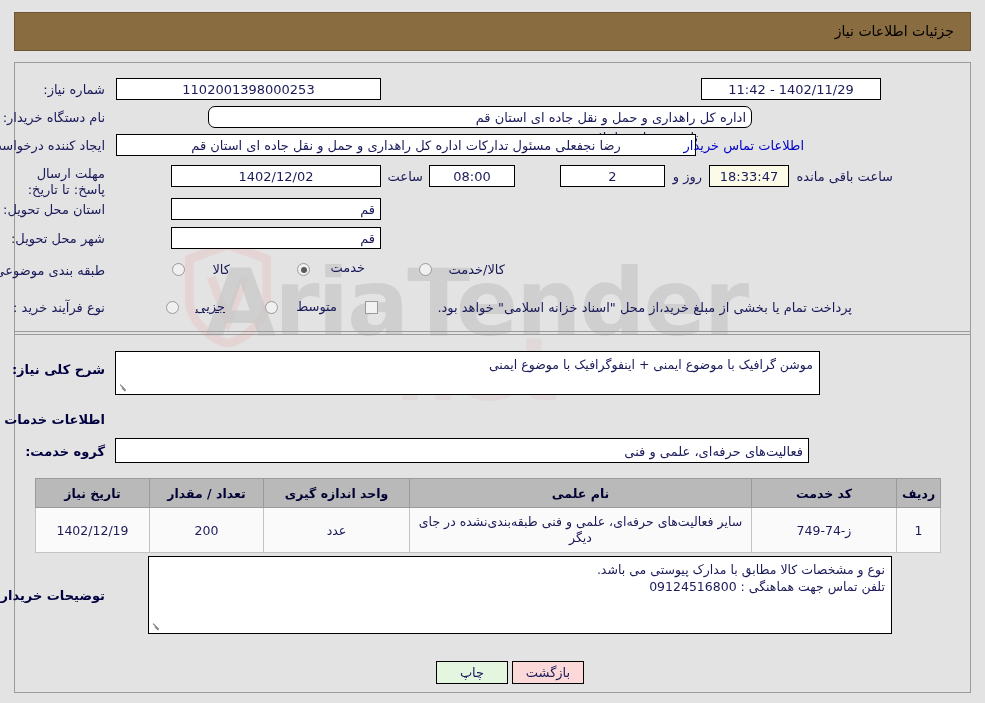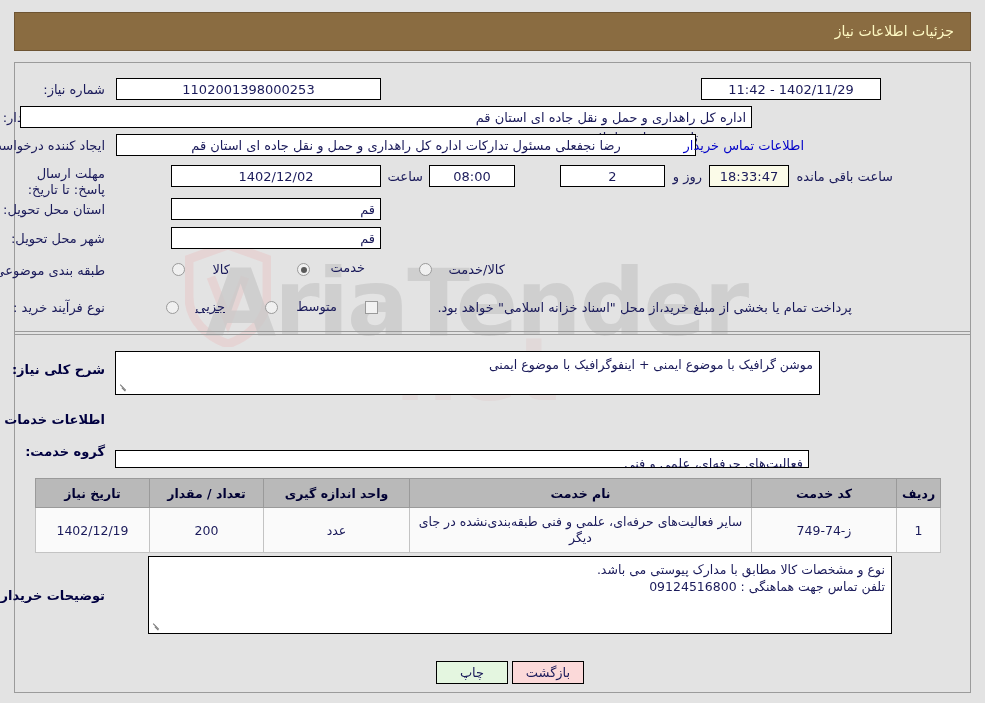--- a/index.html
+++ b/index.html
@@ -68,21 +68,21 @@
     height: 39px;
     background: #8a6c41;
     border: 1px solid #6d5433;
     box-sizing: border-box;
     z-index: 2;
   }
   .header-title {
     position: absolute;
     right: 16px;
     top: 10px;
-    color: #fef9c3;
+    color: #000000;
     font-size: 14px;
   }
 
   
   .panel {
     position: absolute;
     right: 14px;
     left: 14px;
     top: 62px;
     bottom: 10px;
@@ -276,21 +276,21 @@
   <div class="section-divider" style="top:331px; right:15px; left:15px; z-index:2;"></div>
   <div class="section-divider" style="top:334px; right:15px; left:15px; z-index:2;"></div>
 
   <div class="lbl" style="right:880px; top:82px;">شماره نیاز:</div>
   <div class="fld" style="right:604px; top:78px; width:265px;">1102001398000253</div>
 
   <div class="lbl" style="right:287px; top:82px;margin-top:48px;">تاریخ و ساعت اعلان عمومی:</div>
   <div class="fld" style="right:104px; top:78px; width:180px;">1402/11/29 - 11:42</div>
 
   <div class="lbl" style="right:880px; top:110px;">نام دستگاه خریدار:</div>
-  <div class="fld rtl-right" style="right:233px; top:106px; width:732px;">اداره کل راهداری و حمل و نقل جاده ای استان قم</div>
+  <div class="fld rtl-right" style="right:233px; top:106px; width:544px;border-radius:7px;">اداره کل راهداری و حمل و نقل جاده ای استان قم</div>
 
   <div class="lbl" style="right:880px; top:138px;">ایجاد کننده درخواست:</div>
   <div class="fld rtl-right" style="right:289px; top:134px; width:580px; text-align:center;">رضا  نجفعلی مسئول تدارکات اداره کل راهداری و حمل و نقل جاده ای استان قم</div>
   <div class="link" style="right:181px; top:138px;">اطلاعات تماس خریدار</div>
 
   <div class="lbl" style="right:880px; top:166px; line-height:16px; white-space:normal; width:96px; text-align:right;">مهلت ارسال پاسخ: تا تاریخ:</div>
   <div class="fld" style="right:604px; top:165px; width:210px;">1402/12/02</div>
   <div class="lbl" style="right:562px; top:169px;">ساعت</div>
   <div class="fld" style="right:470px; top:165px; width:86px;">08:00</div>
   <div class="fld" style="right:320px; top:165px; width:105px;">2</div>
@@ -328,37 +328,37 @@
 
   <div class="lbl lbl-b" style="right:880px; top:362px; font-weight:bold;">شرح کلی نیاز:</div>
   <div class="ta" style="right:165px; top:351px; width:705px; height:44px;">
     <div>موشن گرافیک با موضوع ایمنی + اینفوگرافیک با موضوع ایمنی</div>
     <span class="grip"></span>
   </div>
 
   <div class="lbl lbl-b" style="right:880px; top:412px; font-weight:bold;">اطلاعات خدمات مورد نیاز</div>
 
   <div class="lbl lbl-b" style="right:880px; top:444px; font-weight:bold;">گروه خدمت:</div>
-  <div class="fld rtl-right" style="right:176px; top:450px; width:694px; height:18px; line-height:21px;">فعالیت‌های حرفه‌ای، علمی و فنی</div>
+  <div class="fld rtl-right" style="right:176px; top:438px; width:694px; height:25px; line-height:21px;">فعالیت‌های حرفه‌ای، علمی و فنی</div>
 
   <div class="tbl-wrap" style="right:44px; top:478px; width:905px;">
     <table class="grid">
       <colgroup>
         <col style="width:44px">
         <col style="width:145px">
         <col style="width:342px">
         <col style="width:146px">
         <col style="width:114px">
         <col style="width:114px">
       </colgroup>
       <thead>
         <tr>
           <th>ردیف</th>
           <th>کد خدمت</th>
-          <th>نام خدمت</th>
+          <th>نام علمی</th>
           <th>واحد اندازه گیری</th>
           <th>تعداد / مقدار</th>
           <th>تاریخ نیاز</th>
         </tr>
       </thead>
       <tbody>
         <tr>
           <td>1</td>
           <td>ز-74-749</td>
           <td class="wrap">سایر فعالیت‌های حرفه‌ای، علمی و فنی طبقه‌بندی‌نشده در جای دیگر</td>

